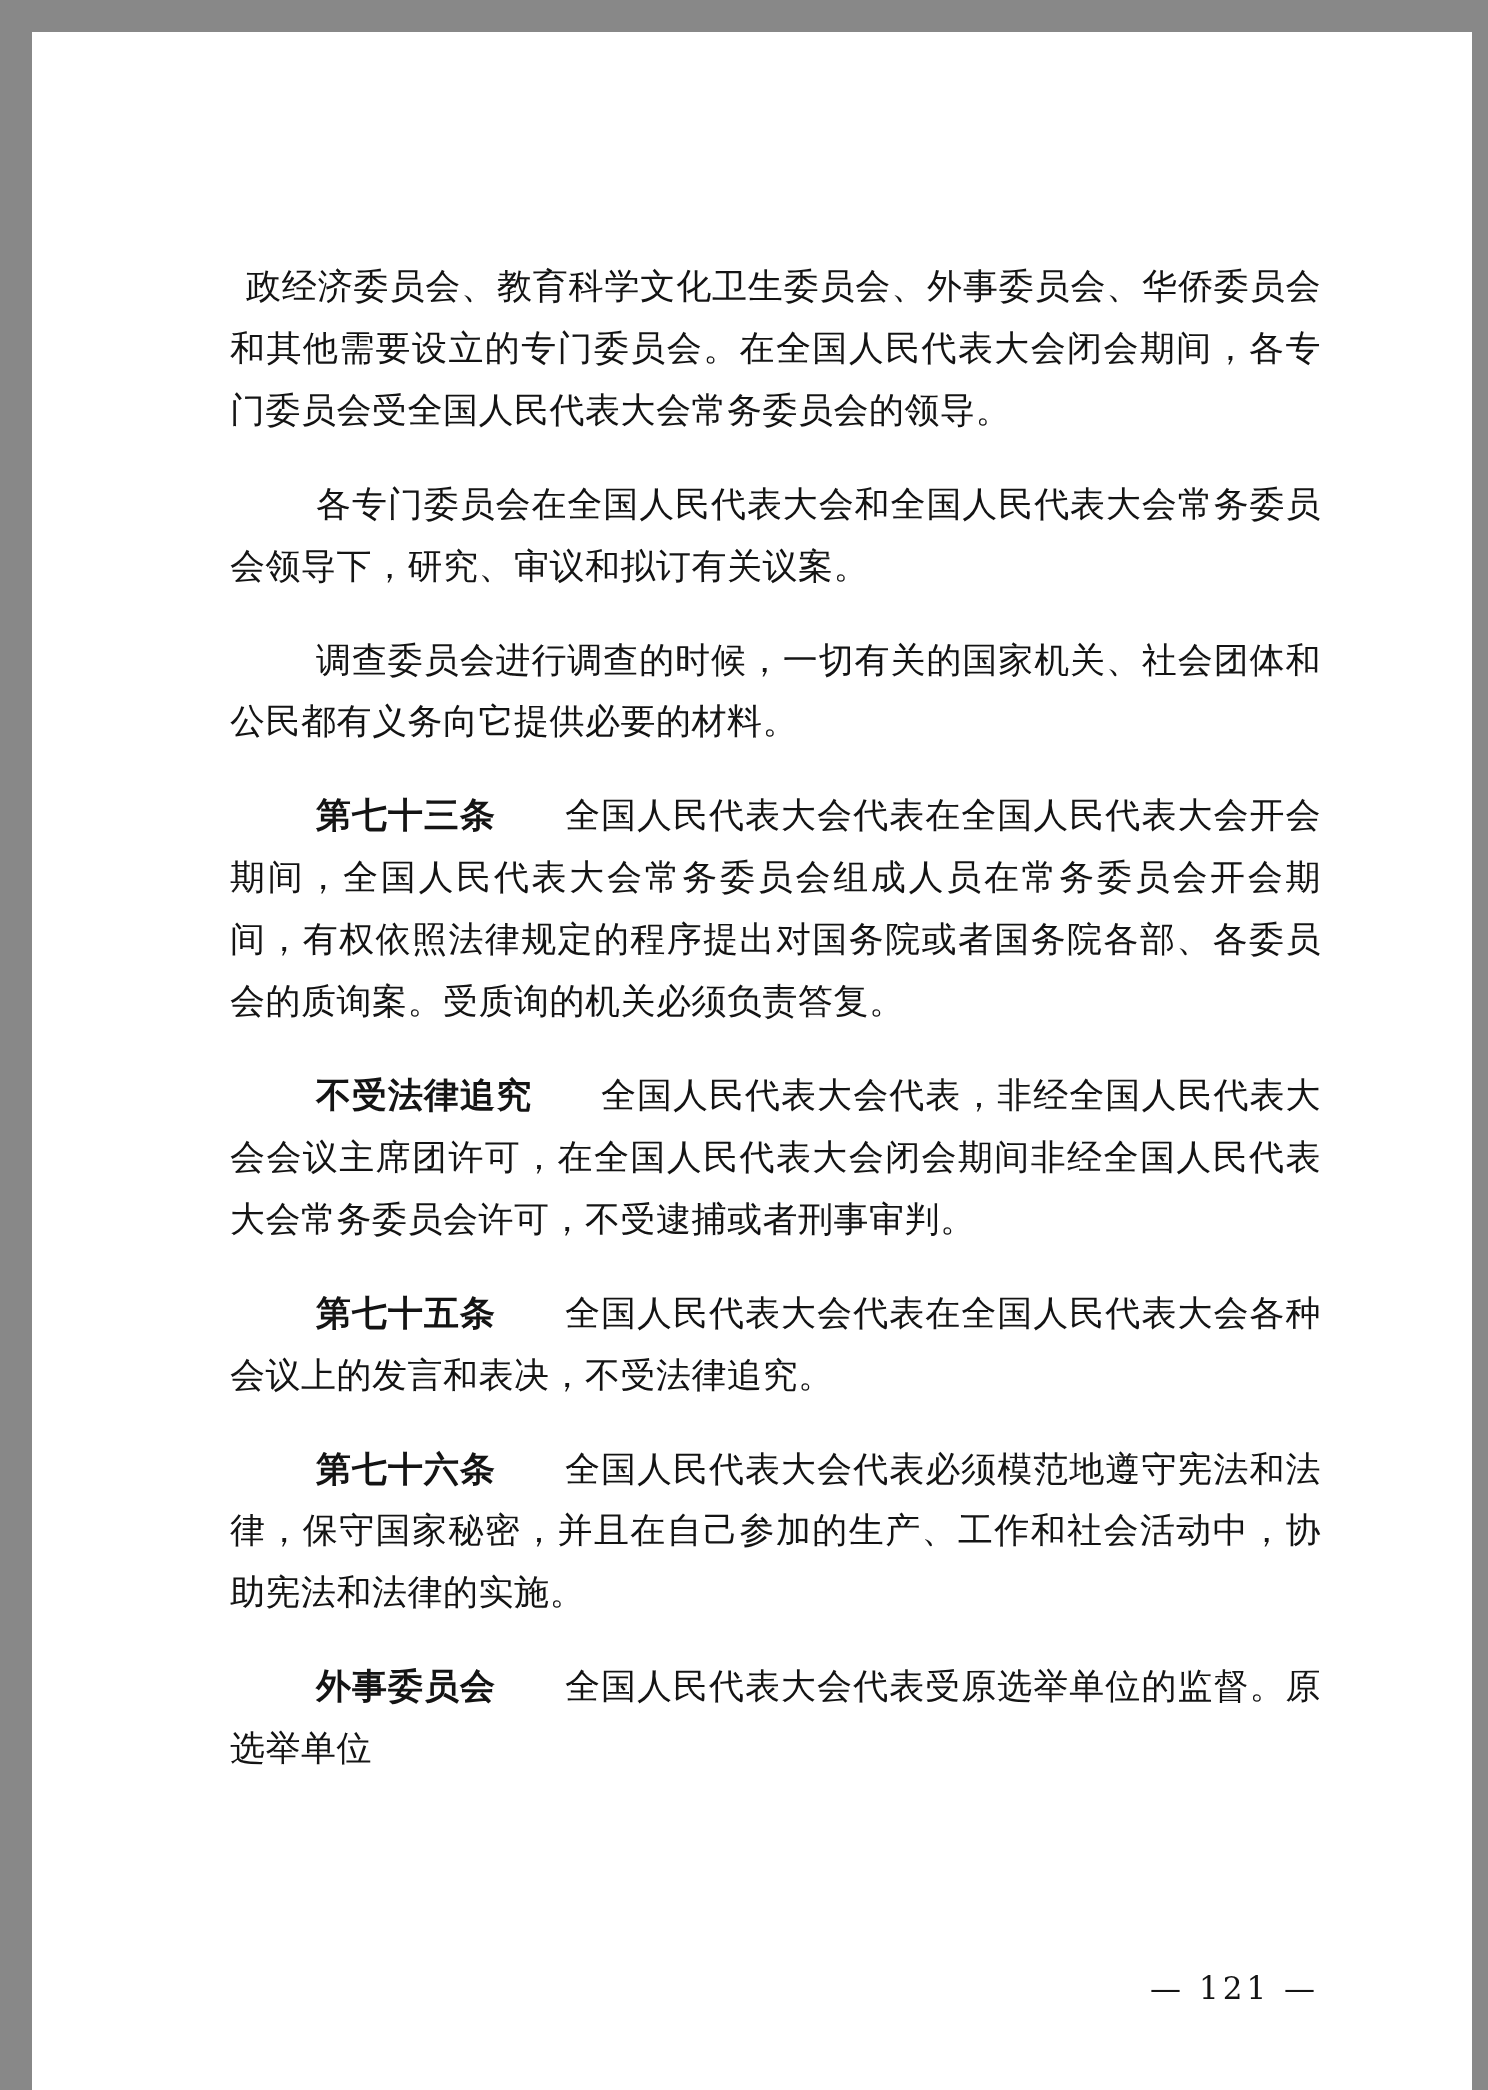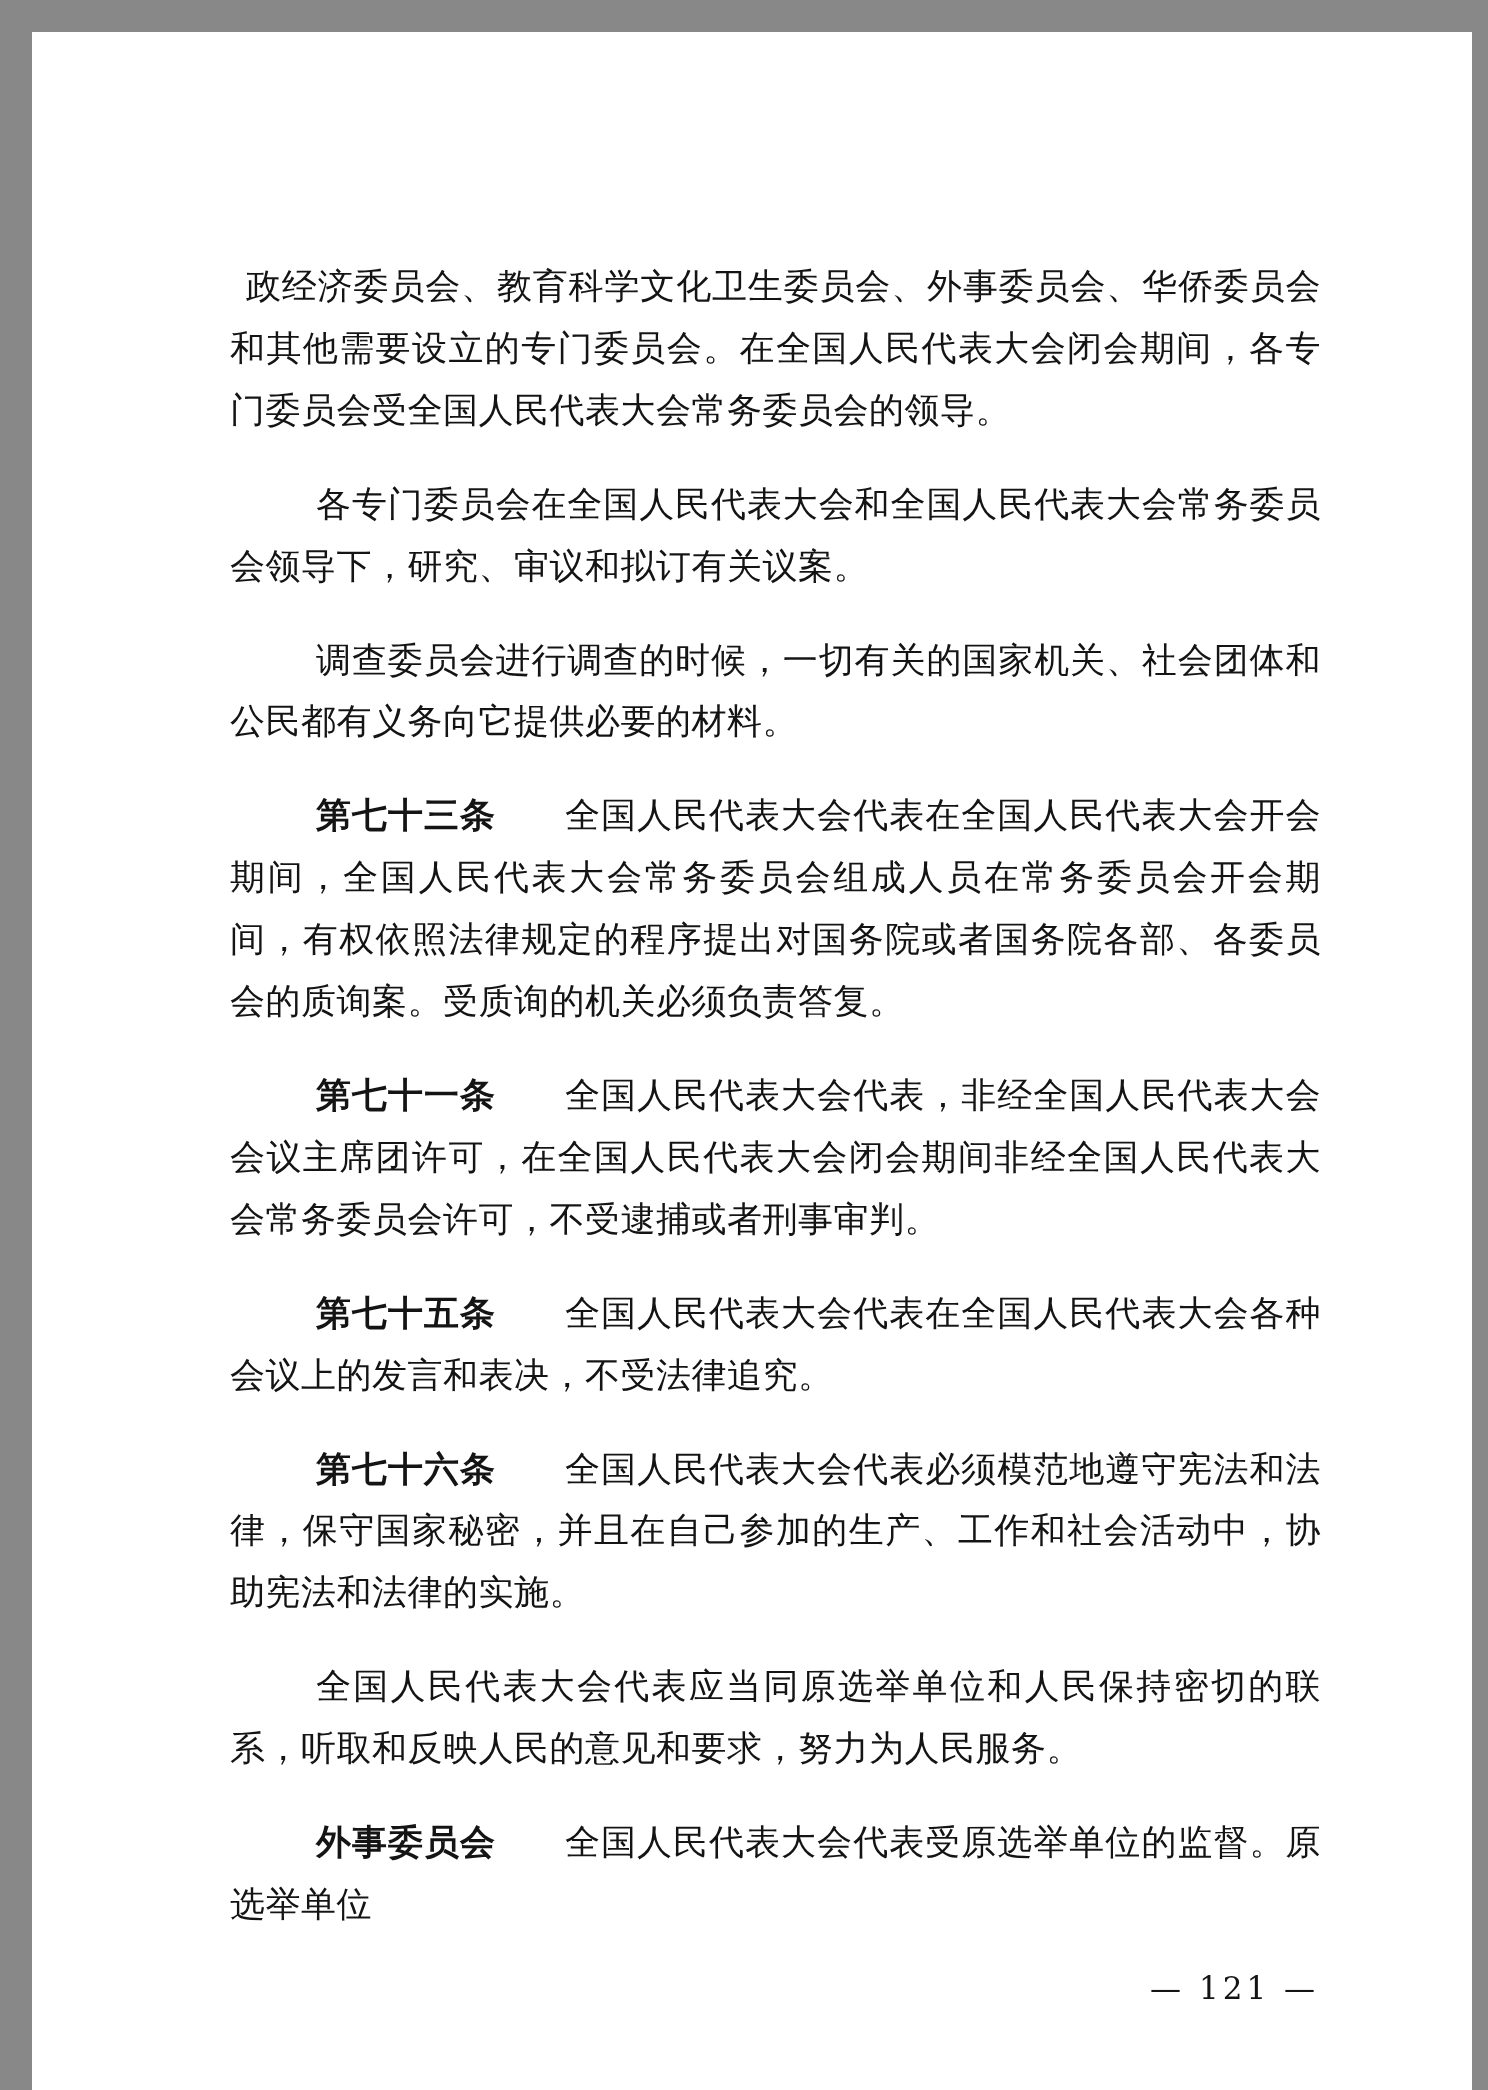--- a/index.html
+++ b/index.html
@@ -52,20 +52,19 @@
 </style>
 </head>
 <body>
 
 <div class="page">
   <div class="doc-body">
       <p class="para"><span>政经济委员会、教育科学文化卫生委员会、外事委员会、华侨委员会和其他需要设立的专门委员会。在全国人民代表大会闭会期间，各专门委员会受全国人民代表大会常务委员会的领导。</span></p>
       <p class="para indent"><span>各专门委员会在全国人民代表大会和全国人民代表大会常务委员会领导下，研究、审议和拟订有关议案。</span></p>
       <p class="para indent"><span>调查委员会进行调查的时候，一切有关的国家机关、社会团体和公民都有义务向它提供必要的材料。</span></p>
       <p class="para indent"><span class="article-no">第七十三条</span><span>全国人民代表大会代表在全国人民代表大会开会期间，全国人民代表大会常务委员会组成人员在常务委员会开会期间，有权依照法律规定的程序提出对国务院或者国务院各部、各委员会的质询案。受质询的机关必须负责答复。</span></p>
-      <p class="para indent"><span class="article-no">第七十一条</span><span>全国人民代表大会代表，非经全国人民代表大会会议主席团许可，在全国人民代表大会闭会期间非经全国人民代表大会常务委员会许可，不受逮捕或者刑事审判。</span></p>
+      <p class="para indent"><span class="article-no">不受法律追究</span><span>全国人民代表大会代表，非经全国人民代表大会会议主席团许可，在全国人民代表大会闭会期间非经全国人民代表大会常务委员会许可，不受逮捕或者刑事审判。</span></p>
       <p class="para indent"><span class="article-no">第七十五条</span><span>全国人民代表大会代表在全国人民代表大会各种会议上的发言和表决，不受法律追究。</span></p>
       <p class="para indent"><span class="article-no">第七十六条</span><span>全国人民代表大会代表必须模范地遵守宪法和法律，保守国家秘密，并且在自己参加的生产、工作和社会活动中，协助宪法和法律的实施。</span></p>
-      <p class="para indent"><span>全国人民代表大会代表应当同原选举单位和人民保持密切的联系，听取和反映人民的意见和要求，努力为人民服务。</span></p>
       <p class="para indent"><span class="article-no">外事委员会</span><span>全国人民代表大会代表受原选举单位的监督。原选举单位</span></p>
     </div>
   <div class="page-footer">— 121 —</div>
 </div>
 
 </body></html>

